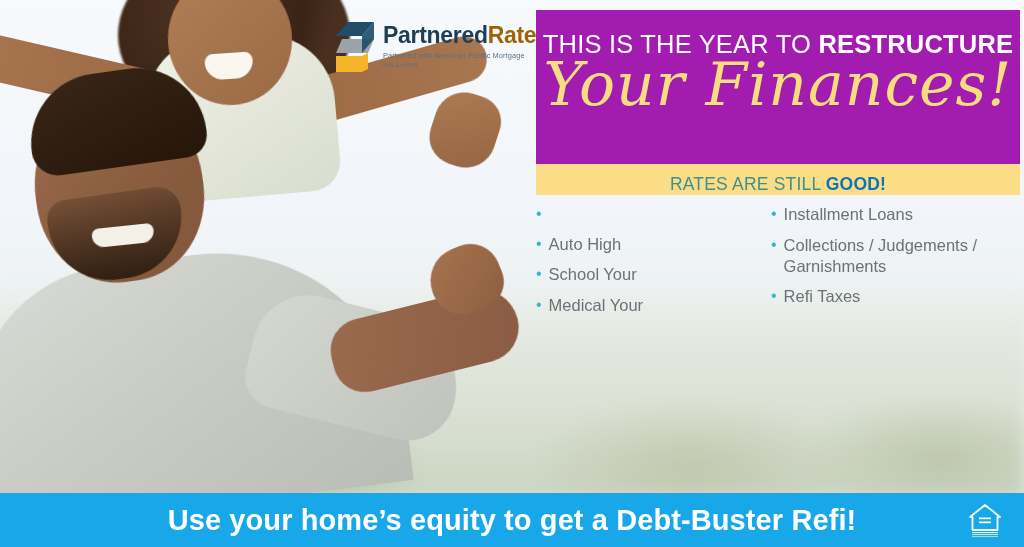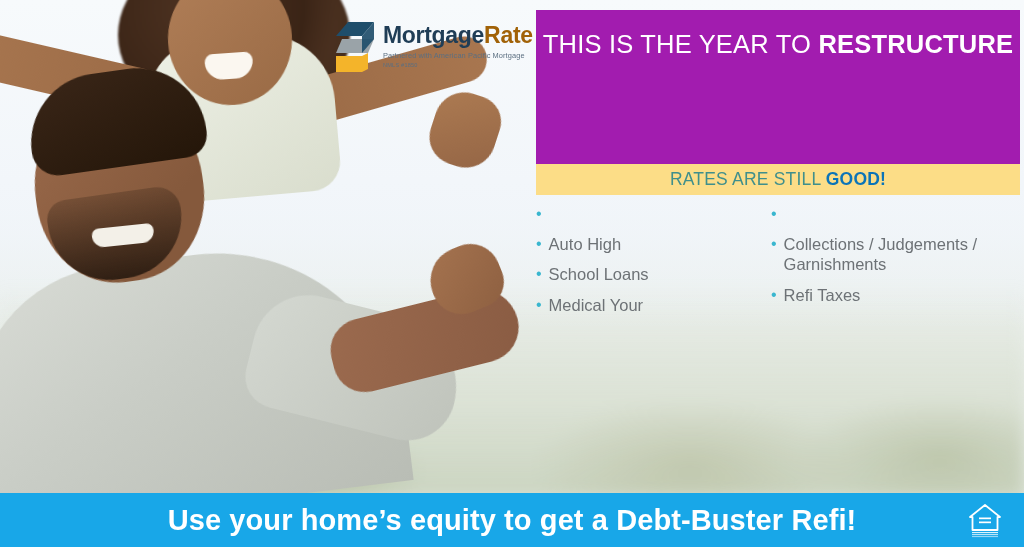--- a/index.html
+++ b/index.html
@@ -225,21 +225,21 @@
     font-size: 60px;
     line-height: 1;
     letter-spacing: 1px;
     text-shadow: 0 1px 0 rgba(0,0,0,.04);
   }
 
   .yellow-band {
     background: #fcdd87;
     height: 31px;
     display: flex;
-    align-items: center;
+    align-items: flex-end;
     justify-content: center;
   }
   .yellow-band .txt {
     font-size: 17.5px;
     color: #3f8f8c;
     letter-spacing: .2px;
   }
   .yellow-band .em { font-weight: 700; color: #0b74b8; }
 
   
@@ -329,57 +329,59 @@
 
   <div class="logo">
     <svg class="logo-mark" viewBox="0 0 42 58">
       <polygon points="14,2 40,2 28,16 2,16" fill="#1f4e6b"></polygon>
       <polygon points="8,19 40,19 34,33 2,33" fill="#9aa3a8"></polygon>
       <polygon points="2,36 28,36 28,52 2,52" fill="#f4b42a"></polygon>
       <polygon points="28,16 40,2 40,19 28,33" fill="#1f4e6b" opacity="0.92"></polygon>
       <polygon points="28,36 34,33 34,49 28,52" fill="#f4b42a"></polygon>
     </svg>
     <div class="logo-text">
-      <div class="logo-word"><span class="b">Mortgage</span><span class="r">Rate</span></div>
+      <div class="logo-word"><span class="b">Partnered</span><span class="r">Rate</span></div>
       <div class="logo-tag">Partnered with American Pacific Mortgage</div>
       <div class="logo-nmls">NMLS #1850</div>
     </div>
   </div>
 
   <div class="panel">
     <div class="blue-band">
       <div class="kicker"><span>THIS IS THE YEAR TO </span><span class="em">RESTRUCTURE</span></div>
+      <div class="script">Your Finances!</div>
     </div>
     <div class="yellow-band">
       <div class="txt"><span>RATES ARE STILL </span><span class="em">GOOD!</span></div>
     </div>
   </div>
 
   <div class="content">
     <div class="cols">
       <div class="col">
         <div class="bullet">
             <span class="dot">•</span>
           </div>
         <div class="bullet">
             <span class="dot">•</span>
             <span>Auto High</span>
           </div>
         <div class="bullet">
             <span class="dot">•</span>
-            <span>School Loans</span>
+            <span>School Your</span>
           </div>
         <div class="bullet">
             <span class="dot">•</span>
             <span>Medical Your</span>
           </div>
       </div>
       <div class="col right">
         <div class="bullet">
             <span class="dot">•</span>
+            <span>Installment Loans</span>
           </div>
         <div class="bullet">
             <span class="dot">•</span>
             <span>Collections / Judgements / Garnishments</span>
           </div>
         <div class="bullet">
             <span class="dot">•</span>
             <span>Refi Taxes</span>
           </div>
       </div>

